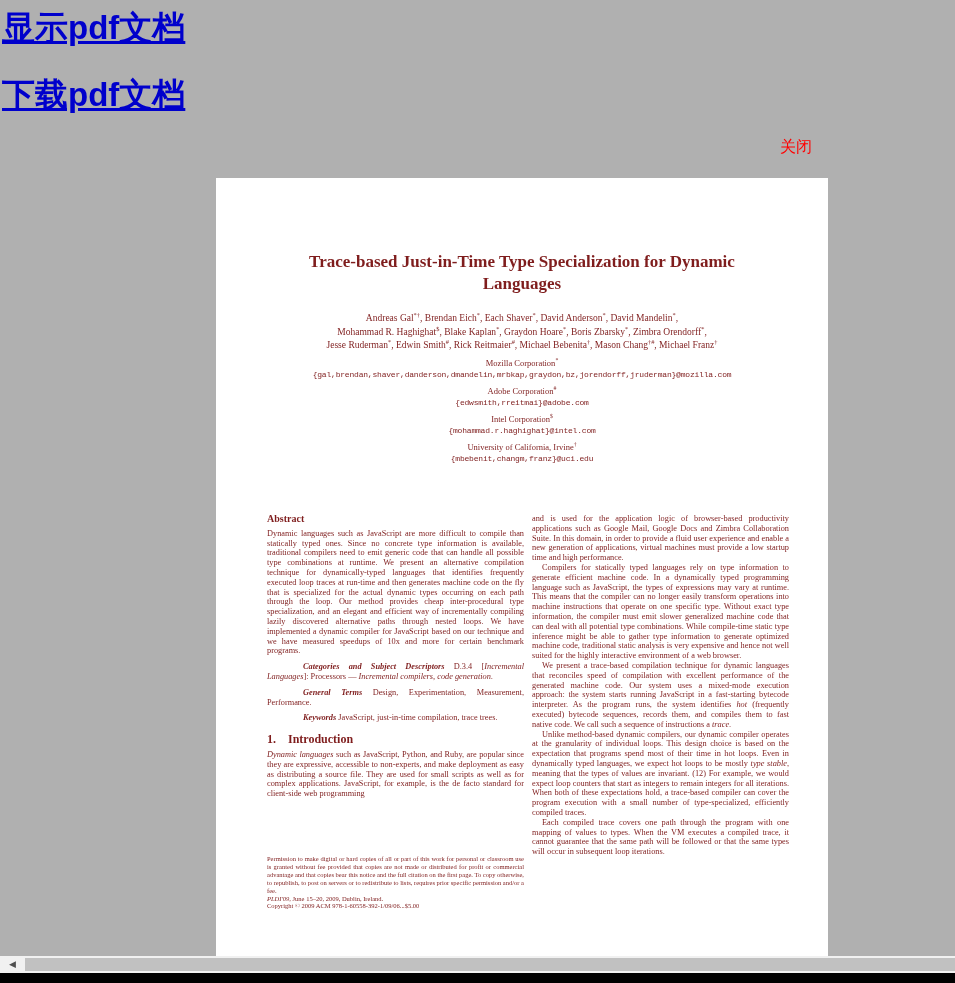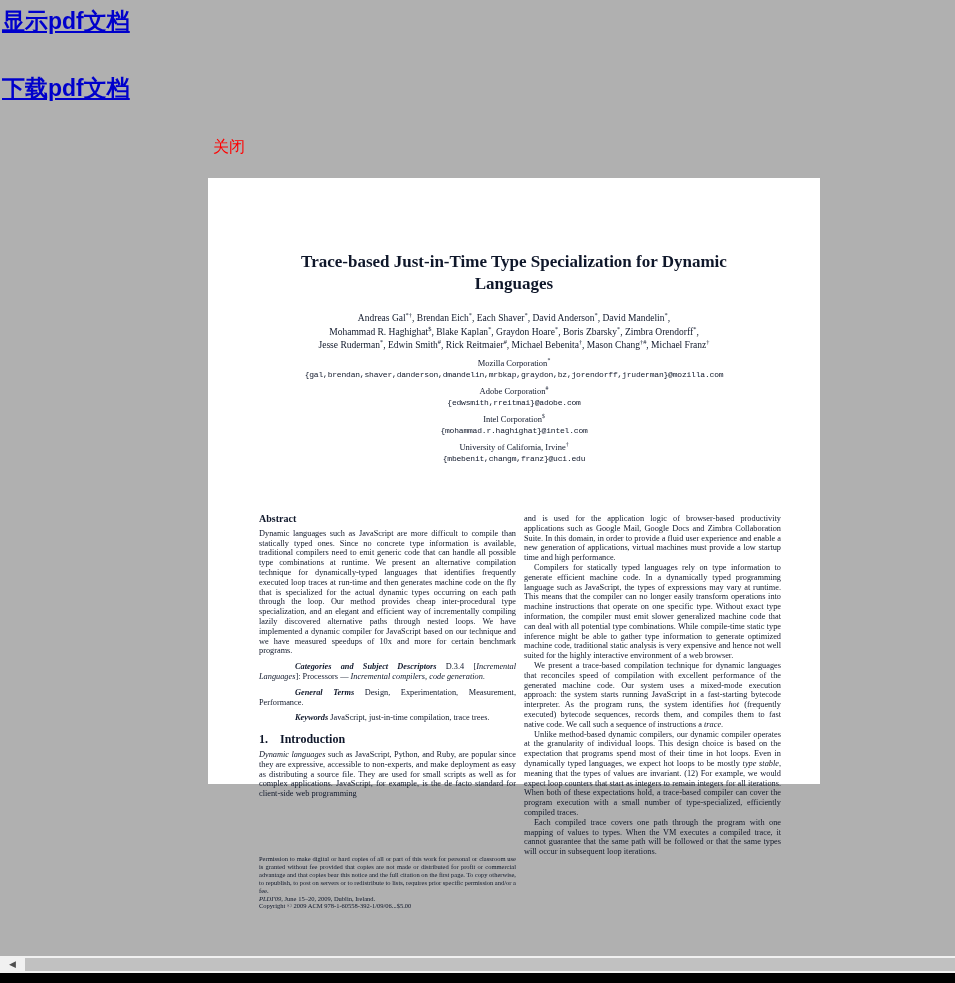--- a/index.html
+++ b/index.html
@@ -6,45 +6,45 @@
   html,body { width:955px; height:983px; overflow:hidden; }
   body {
     position:relative;
     background:var(--bg, #b0b0b0);
     font-family:"Liberation Sans", sans-serif;
   }
 
   
   .top-link {
     position:absolute; left:2px;
-    font-size:23px; font-weight:bold;
+    font-size:33px; font-weight:bold;
     color:var(--link, #0000cc);
     text-decoration:underline;
     cursor:pointer;
     font-family:"Liberation Sans", sans-serif;
     white-space:nowrap;
   }
   #show-link { top:6px; }
   #download-link { top:73px; }
 
   .close-wrap {
-    position:absolute; left:213px; top:137px; width:612px;
-    text-align:left;
+    position:absolute; left:200px; top:137px; width:612px;
+    text-align:right;
   }
   .close-link {
     color:var(--close, #ff0000);
     font-size:16px; cursor:pointer; text-decoration:none;
   }
 
   
   .pdf-page {
-    position:absolute; left:208px; top:178px;
-    width:612px; height:606px;
+    position:absolute; left:216px; top:178px;
+    width:612px; height:778px;
     background:var(--paper, #ffffff);
-    color:#0f172a;
+    color:#7f1d1d;
     font-family:"Liberation Serif", serif;
   }
 
   .paper-title {
     position:absolute; top:73px; left:0; width:100%;
     text-align:center;
   }
   .paper-title span {
     display:inline-block; max-width:505px;
     font-size:17px; line-height:21.5px; font-weight:bold;

